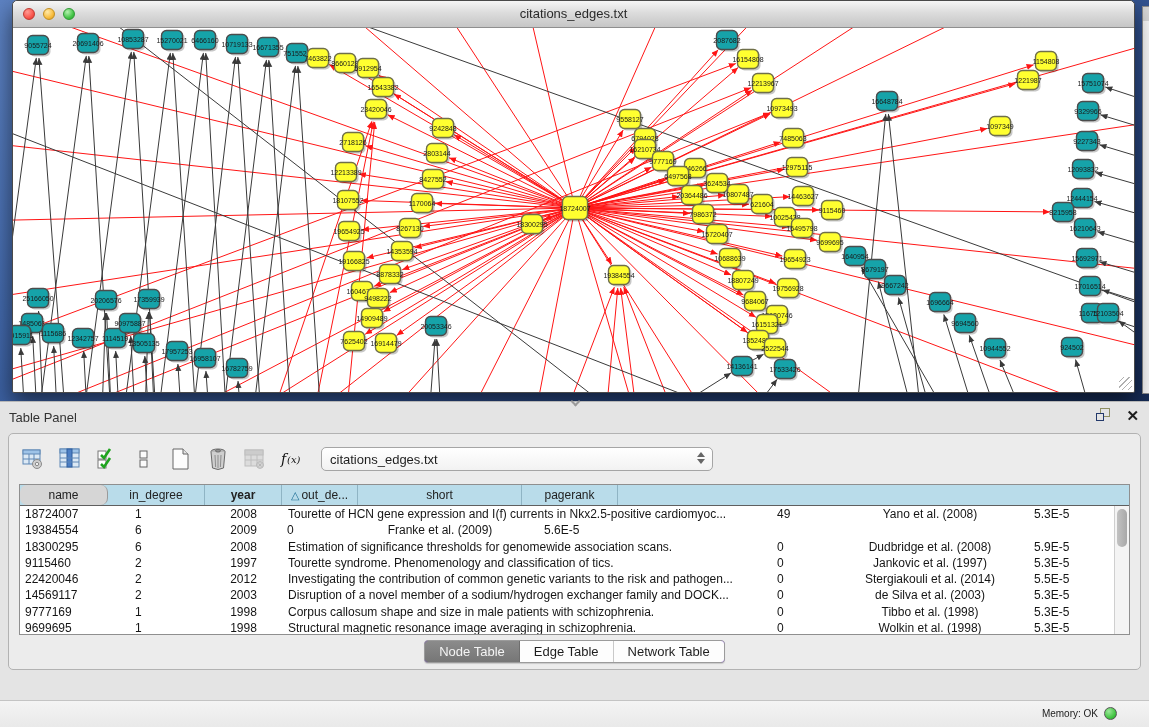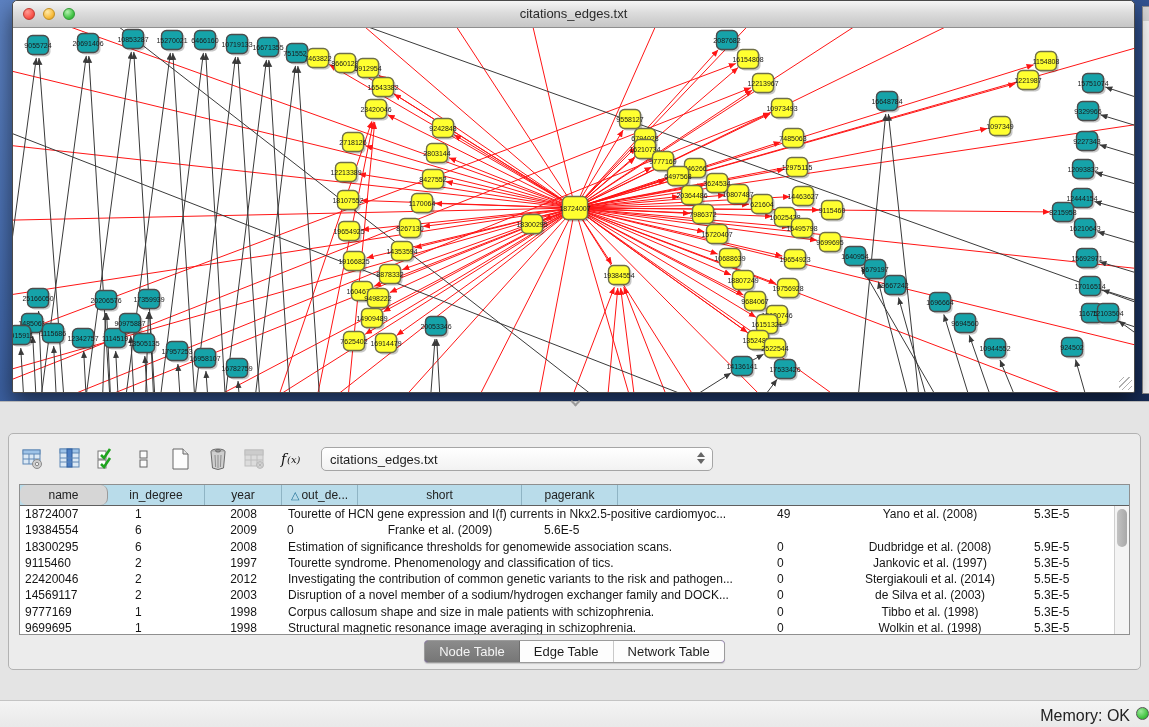--- a/index.html
+++ b/index.html
@@ -60,37 +60,37 @@
   .th { font-size:12px; color:#222; text-align:center; line-height:21px;
     border-right:1px solid #8fb4c4; overflow:hidden; white-space:nowrap; }
   .th.key { background:#d6d6d6; border-right:1px solid #9a9a9a; }
   .sort-tri { color:#1f6f96; font-size:11px; margin-right:2px; }
   .tbody { position:absolute; left:0; right:15px; top:21px; bottom:0; overflow:hidden; }
   .tr { display:flex; height:16.3px; background:#fff; }
   .td { font-size:12px; color:#151515; line-height:16.3px; white-space:nowrap; overflow:hidden; }
   .c0{width:88px; padding-left:5px;} .c1{width:97px; padding-left:27px;} .c2{width:77px; text-align:center;}
   .c3{width:490px; padding-left:6px;} .c4{width:76px; padding-left:5px;}
   .c5{width:164px; text-align:center;} .c6{width:96px; padding-left:22px;}
-  .h0{width:88px;border-radius:7px;} .h1{width:97px;} .h2{width:77px;} .h3{width:490px;} .h4{width:76px;} .h5{width:164px;} .h6{width:96px;}
+  .h0{width:88px;border-radius:7px;} .h1{width:97px;} .h2{width:77px;font-weight:bold;} .h3{width:490px;} .h4{width:76px;} .h5{width:164px;} .h6{width:96px;}
   .vscroll { position:absolute; right:0; top:21px; bottom:0; width:15px;
     background:#f4f4f4; border-left:1px solid #cfcfcf; }
   .vthumb { position:absolute; left:2px; top:3px; width:10px; height:38px;
     background:linear-gradient(90deg,#c2c2c2,#a8a8a8); border-radius:6px; }
 
   .seg-row { position:absolute; left:0; right:0; bottom:6px; display:flex; justify-content:center; }
   .segmented { display:flex; border:1px solid #9b9b9b; border-radius:4px; overflow:hidden;
     background:#6d28d9; box-shadow:0 1px 1px rgba(0,0,0,.15); }
   .seg { padding:3px 14px; font-size:13px; color:#1e1e1e; border-right:1px solid #c9c9c9; background:#fdfdfd; }
   .seg:last-child { border-right:none; }
   .seg.sel { background:linear-gradient(#8b8b8b,#767676); color:#f4f4f4; border-right:1px solid #6e6e6e; }
 
   .statusbar { position:absolute; left:0; bottom:0; width:1149px; height:27px;
     background:linear-gradient(#f4f4f4,#e9e9e9); border-top:1px solid #c4c4c4; }
-  .mem { position:absolute; right:0; top:6px; display:flex; align-items:flex-start; gap:6px;
-    font-size:16px; color:#222; }
+  .mem { position:absolute; right:32px; top:6px; display:flex; align-items:center; gap:6px;
+    font-size:10px; color:#222; }
   .mem-dot { width:13px; height:13px; border-radius:50%;
     background:radial-gradient(circle at 35% 30%,#9ce89a,#3fc33f 65%,#2a9b2c); border:1px solid #565656; }
   .splitter-dot { position:absolute; left:572px; top:-4px; width:7px; height:7px;
     border-left:2px solid #9a9a9a; border-bottom:2px solid #9a9a9a; transform:rotate(-45deg); }
 </style>
 </head>
 <body>
 
 <div class="desktop">
   <div class="win-sliver"></div>
@@ -786,20 +786,30 @@
             <text x="1108" y="314.5" text-anchor="middle" font-size="7" fill="#1a1a1a">12103504</text>
           </g>
         </svg>
       <div class="grip"></div>
     </div>
   </div>
 </div>
 
 <div class="table-panel">
   <div class="splitter-dot"></div>
+  <div class="panel-header">
+    <div class="panel-title">Table Panel</div>
+    <div class="panel-header-icons">
+      <span class="float-ic">
+          <i class="sq1"></i>
+          <i class="sq2"></i>
+        </span>
+      <span class="close-ic">✕</span>
+    </div>
+  </div>
   <div class="panel-body">
     <div class="toolbar" id="toolbar">
         <span class="tb-btn">
           <svg width="24" height="24">
             <rect x="2" y="3" width="17" height="14" fill="#dce9f5" stroke="#5f87b5"></rect>
             <rect x="2" y="3" width="17" height="4" fill="#9ec3e8" stroke="#5f87b5"></rect>
             <line x1="8" y1="7" x2="8" y2="17" stroke="#5f87b5"></line>
             <line x1="13" y1="7" x2="13" y2="17" stroke="#5f87b5"></line>
             <line x1="2" y1="12" x2="19" y2="12" stroke="#5f87b5"></line>
             <circle cx="16" cy="17" r="4.5" fill="#cfcfcf" stroke="#8a8a8a"></circle>

